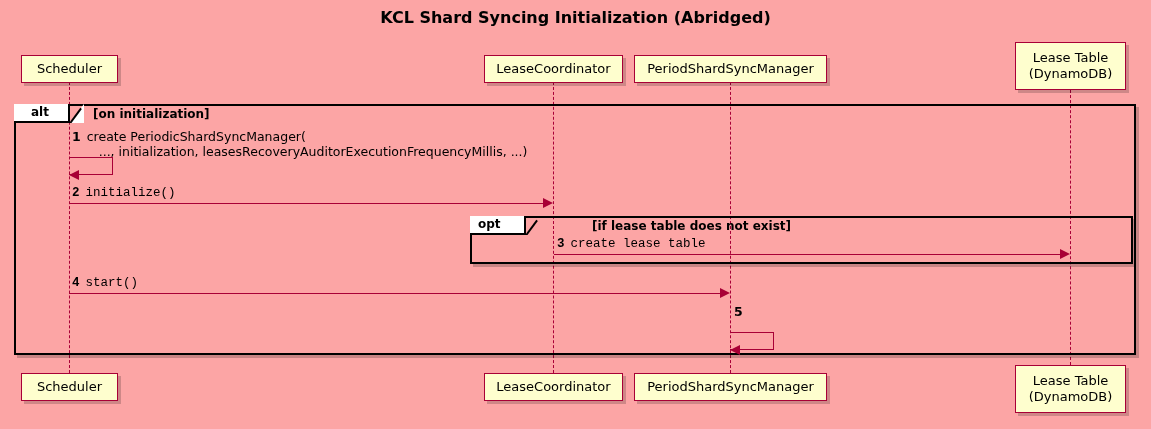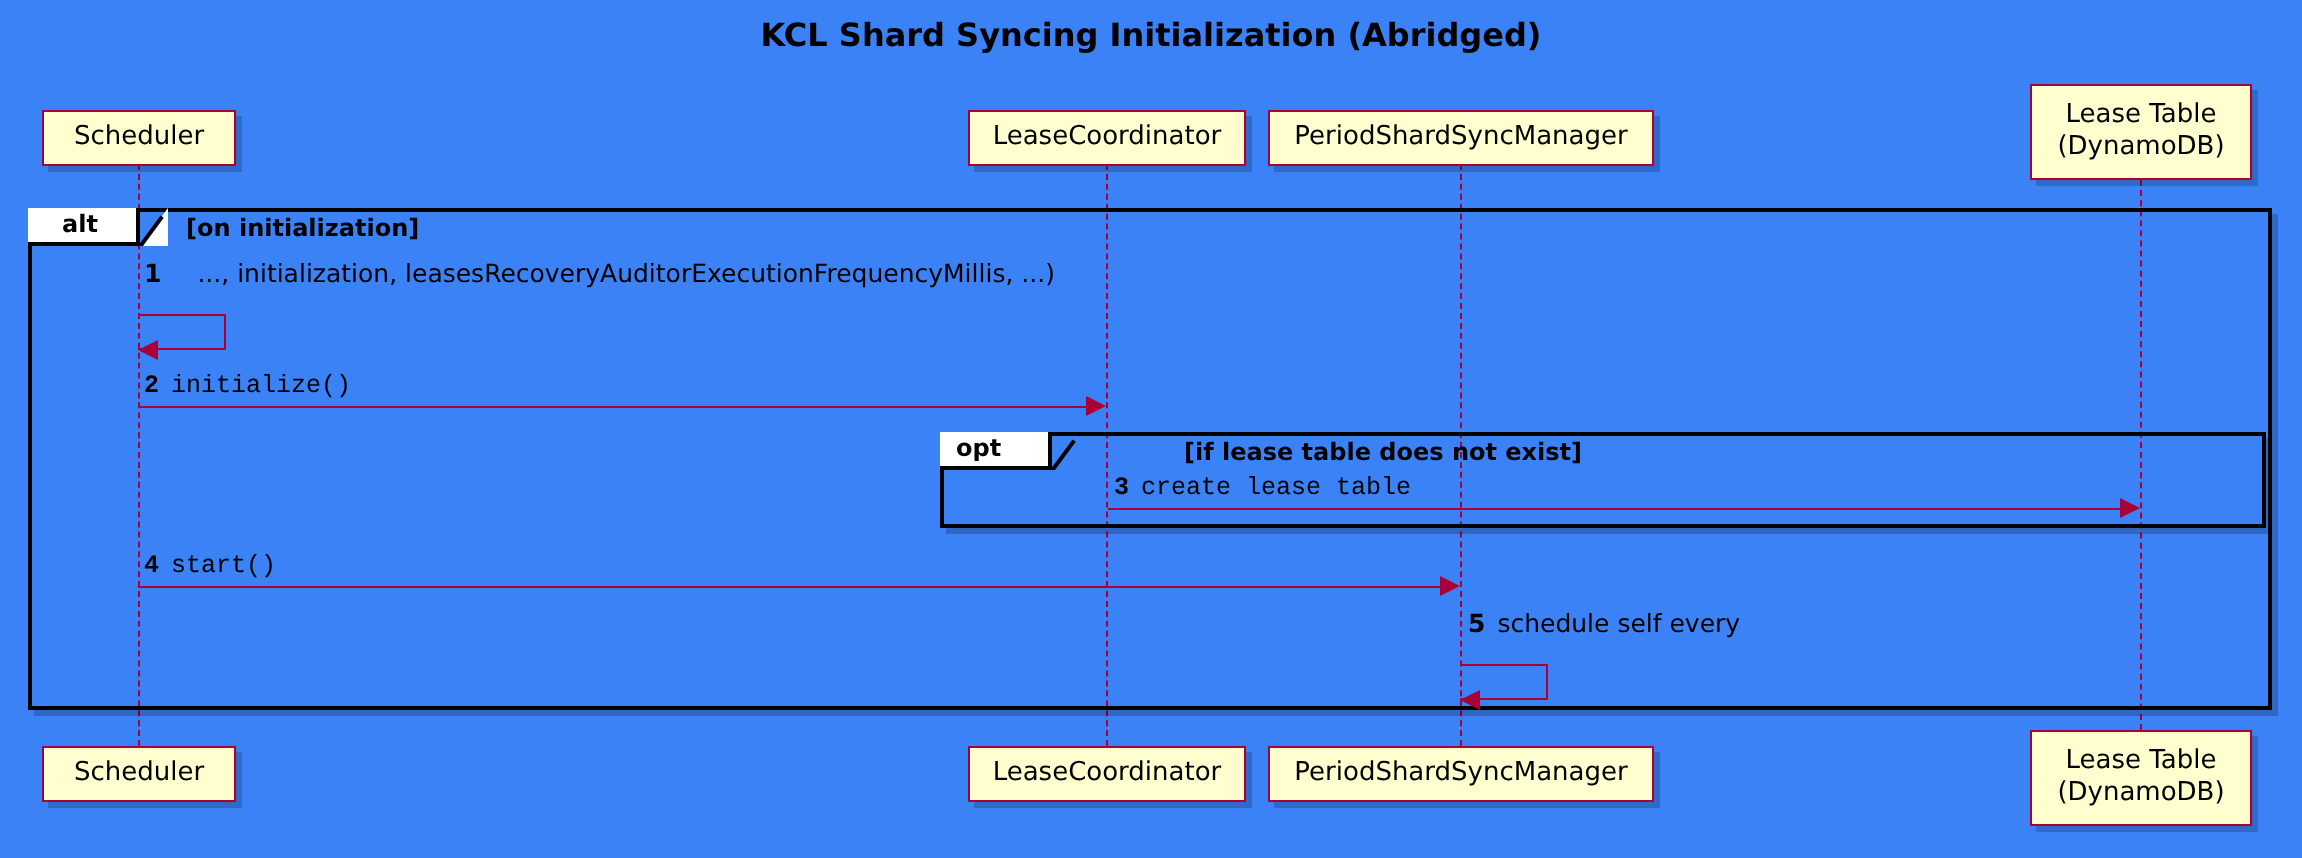--- a/index.html
+++ b/index.html
@@ -7,21 +7,21 @@
     padding: 0;
     background: #FFFFFF;
   }
   body {
     font-family: "DejaVu Sans", sans-serif;
   }
   #canvas {
     position: relative;
     width: 1151px;
     height: 429px;
-    background: #3b82f6;
+    background: #fca5a5;
     overflow: hidden;
   }
   .diagram-title {
     position: absolute;
     left: 0;
     top: 8px;
     width: 1151px;
     text-align: center;
     font-size: 16px;
     font-weight: bold;
@@ -159,21 +159,21 @@
 
   <div class="frame frame-shadow" style="left:14px; top:104px; width:1122px; height:251px;"></div>
   <div class="frame-label" style="left:14px; top:104px; width:56px; height:19px; border-top:none; border-left:none; text-align:center;">alt</div>
   <div class="frame-label-notch" style="left:70px; top:104px; border-width:0 0 19px 14px; border-color:transparent transparent #FFFFFF transparent;"></div>
   <div style="position:absolute; left:70px; top:104px; width:14px; height:19px; overflow:hidden;">
     <div style="position:absolute; left:-1px; top:19px; width:19px; height:0; border-top:2px solid #000000; transform-origin: 0 0; transform: rotate(-53.6deg);"></div>
   </div>
   <div class="frame-guard" style="left:93px; top:107px;">[on initialization]</div>
 
   <div class="msg-text-block" style="left:72px; top:129px;">
-    <span class="msg-num">1</span><span style="display:inline-block; width:6px;"></span><span style="display:inline-block; vertical-align:top;"><span style="display:block; padding-left:12px;">..., initialization, leasesRecoveryAuditorExecutionFrequencyMillis, ...)</span></span>
+    <span class="msg-num">1</span><span style="display:inline-block; width:6px;"></span><span style="display:inline-block; vertical-align:top;"><span style="display:block;">create PeriodicShardSyncManager(</span><span style="display:block; padding-left:12px;">..., initialization, leasesRecoveryAuditorExecutionFrequencyMillis, ...)</span></span>
   </div>
   <div class="self-loop" style="left:69px; top:157px; width:44px; height:18px;"></div>
   <div class="arrow-head left" style="left:69px; top:170px;"></div>
 
   <div class="msg-label" style="left:72px; top:186px;">
     <span class="msg-num">2</span><span style="display:inline-block; width:6px;"></span><span>initialize()</span>
   </div>
   <div class="arrow-line" style="left:69px; top:203px; width:475px;"></div>
   <div class="arrow-head right" style="left:543px; top:198px;"></div>
 
@@ -190,21 +190,21 @@
   <div class="arrow-line" style="left:554px; top:254px; width:507px;"></div>
   <div class="arrow-head right" style="left:1060px; top:249px;"></div>
 
   <div class="msg-label" style="left:72px; top:276px;">
     <span class="msg-num">4</span><span style="display:inline-block; width:6px;"></span><span>start()</span>
   </div>
   <div class="arrow-line" style="left:69px; top:293px; width:652px;"></div>
   <div class="arrow-head right" style="left:720px; top:288px;"></div>
 
   <div class="msg-text-block" style="left:734px; top:304px;">
-    <span class="msg-num">5</span><span style="display:inline-block; width:6px;"></span><span style="display:inline-block; vertical-align:top;"><span style="display:block;">schedule self every</span></span>
+    <span class="msg-num">5</span><span style="display:inline-block; width:6px;"></span><span style="display:inline-block; vertical-align:top;"></span>
   </div>
   <div class="self-loop" style="left:730px; top:332px; width:44px; height:18px;"></div>
   <div class="arrow-head left" style="left:730px; top:345px;"></div>
 
   <div class="participant" style="left:21px; top:373px; width:97px; height:28px;">
     <span>Scheduler</span>
   </div>
   <div class="participant" style="left:484px; top:373px; width:139px; height:28px;">
     <span>LeaseCoordinator</span>
   </div>

